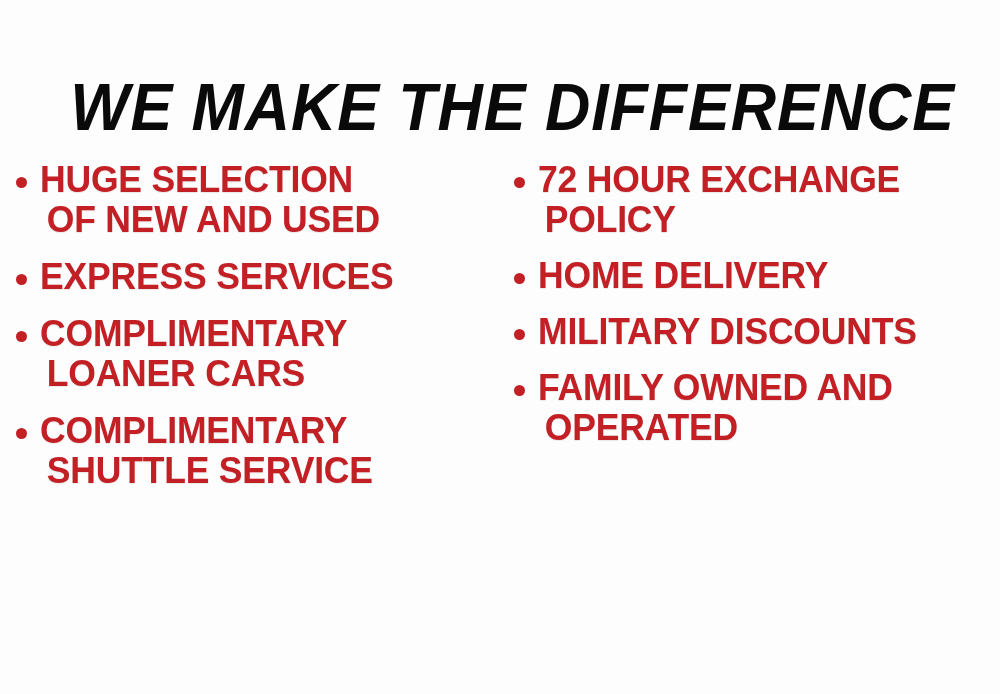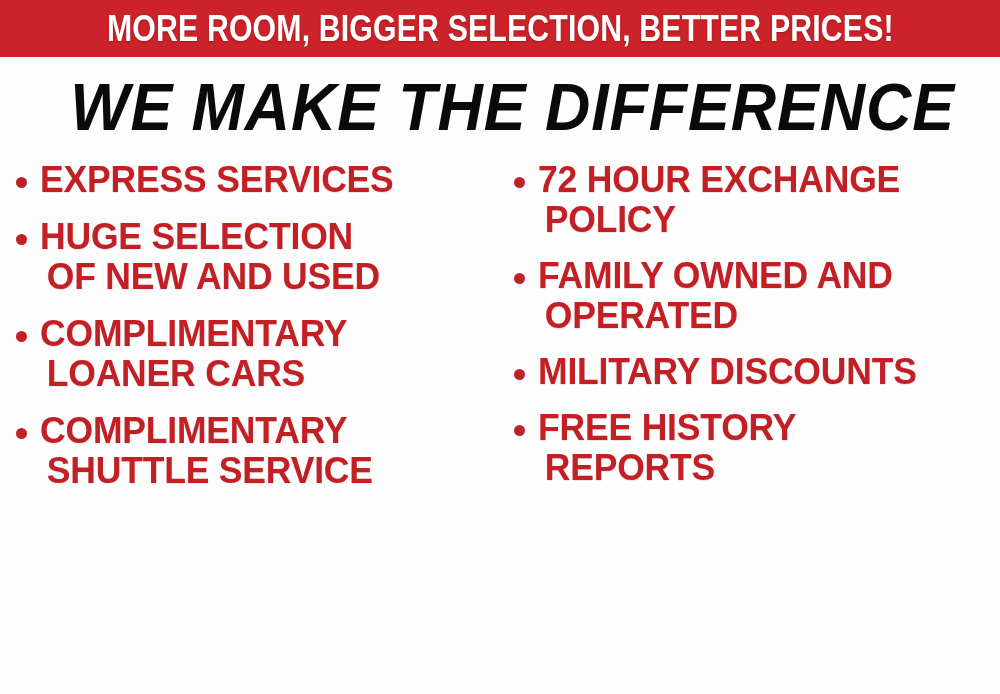--- a/index.html
+++ b/index.html
@@ -117,41 +117,38 @@
   .bullet-text .ln + .ln { padding-left: 7px; }
 
   
   .col-right .bullet-item { margin-bottom: 16px; }
 </style>
 </head>
 <body>
 
 <div id="poster">
 
-  <div class="banner">
-    <div class="banner-text">MORE ROOM, BIGGER SELECTION, BETTER PRICES!</div>
-  </div>
 
   <div class="headline-wrap">
     <div class="headline">WE MAKE THE DIFFERENCE</div>
   </div>
 
   <div class="columns">
     <div class="col col-left" id="col-left">
         <div class="bullet-item">
           <span class="dot"></span>
           <div class="bullet-text">
-            <span class="ln">EXPRESS SERVICES</span>
+            <span class="ln">HUGE SELECTION</span>
+            <span class="ln">OF NEW AND USED</span>
           </div>
         </div>
         <div class="bullet-item">
           <span class="dot"></span>
           <div class="bullet-text">
-            <span class="ln">HUGE SELECTION</span>
-            <span class="ln">OF NEW AND USED</span>
+            <span class="ln">EXPRESS SERVICES</span>
           </div>
         </div>
         <div class="bullet-item">
           <span class="dot"></span>
           <div class="bullet-text">
             <span class="ln">COMPLIMENTARY</span>
             <span class="ln">LOANER CARS</span>
           </div>
         </div>
         <div class="bullet-item">
@@ -166,33 +163,32 @@
         <div class="bullet-item">
           <span class="dot"></span>
           <div class="bullet-text">
             <span class="ln">72 HOUR EXCHANGE</span>
             <span class="ln">POLICY</span>
           </div>
         </div>
         <div class="bullet-item">
           <span class="dot"></span>
           <div class="bullet-text">
-            <span class="ln">FAMILY OWNED AND</span>
-            <span class="ln">OPERATED</span>
+            <span class="ln">HOME DELIVERY</span>
           </div>
         </div>
         <div class="bullet-item">
           <span class="dot"></span>
           <div class="bullet-text">
             <span class="ln">MILITARY DISCOUNTS</span>
           </div>
         </div>
         <div class="bullet-item">
           <span class="dot"></span>
           <div class="bullet-text">
-            <span class="ln">FREE HISTORY</span>
-            <span class="ln">REPORTS</span>
+            <span class="ln">FAMILY OWNED AND</span>
+            <span class="ln">OPERATED</span>
           </div>
         </div>
       </div>
   </div>
 
 </div>
 
 </body></html>

